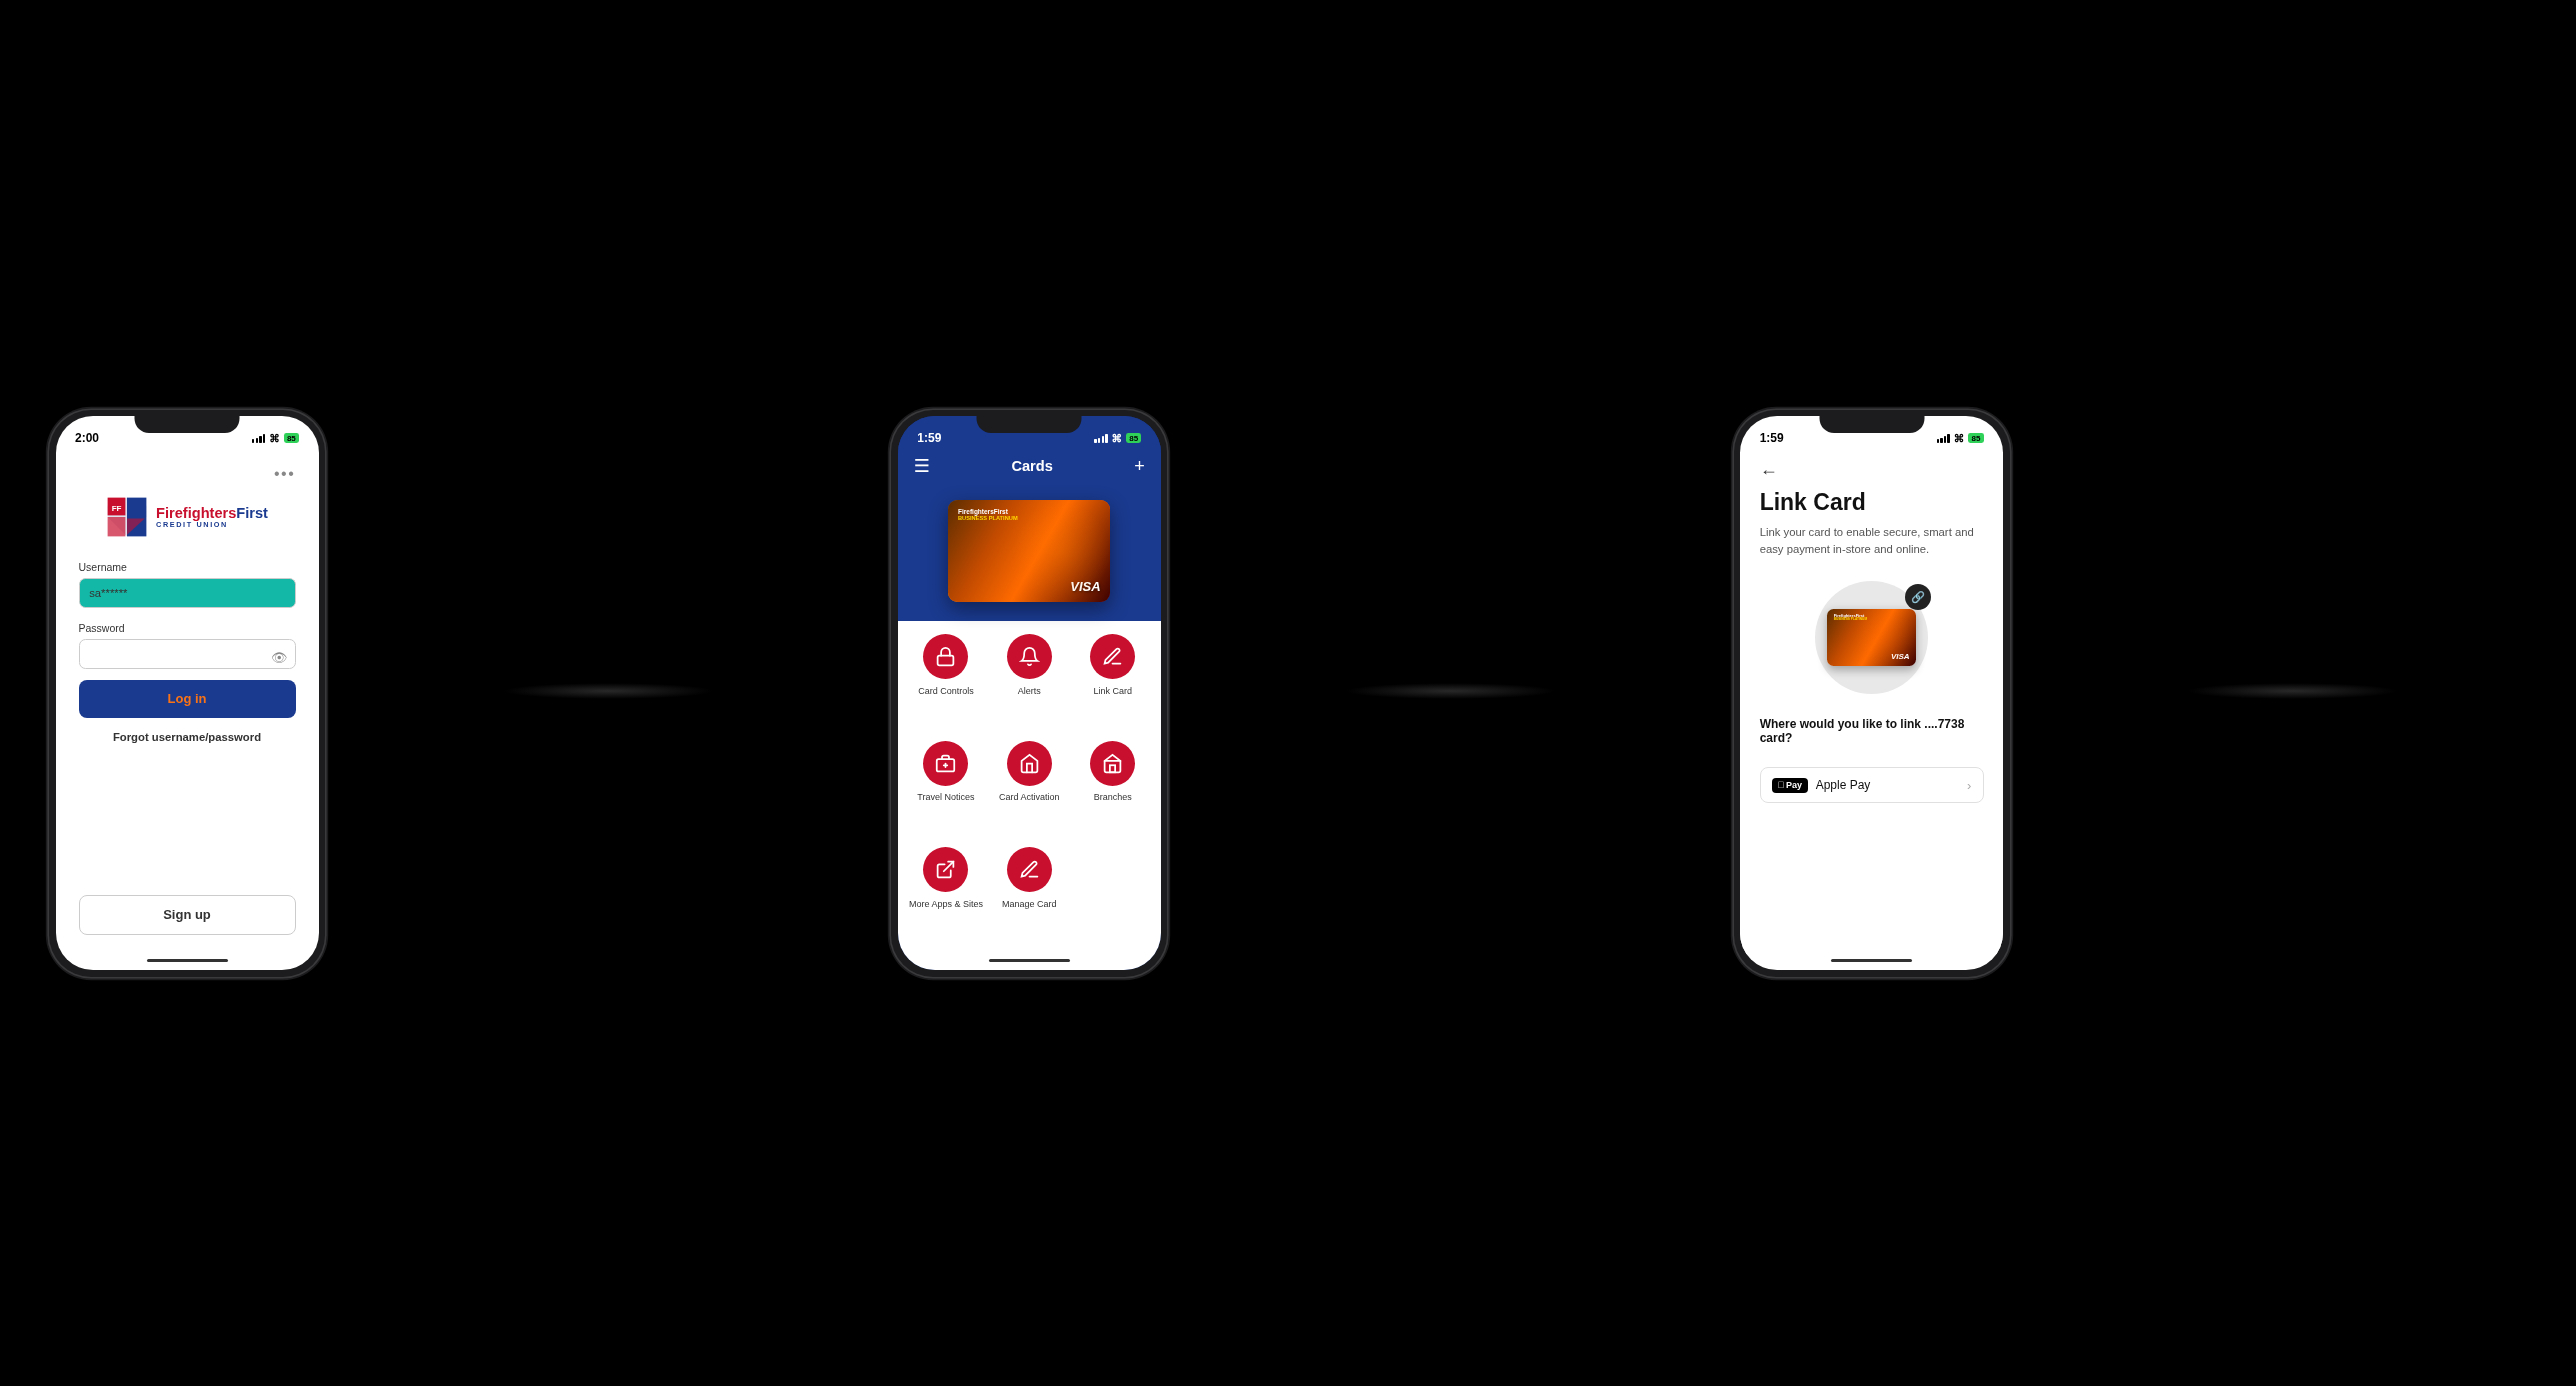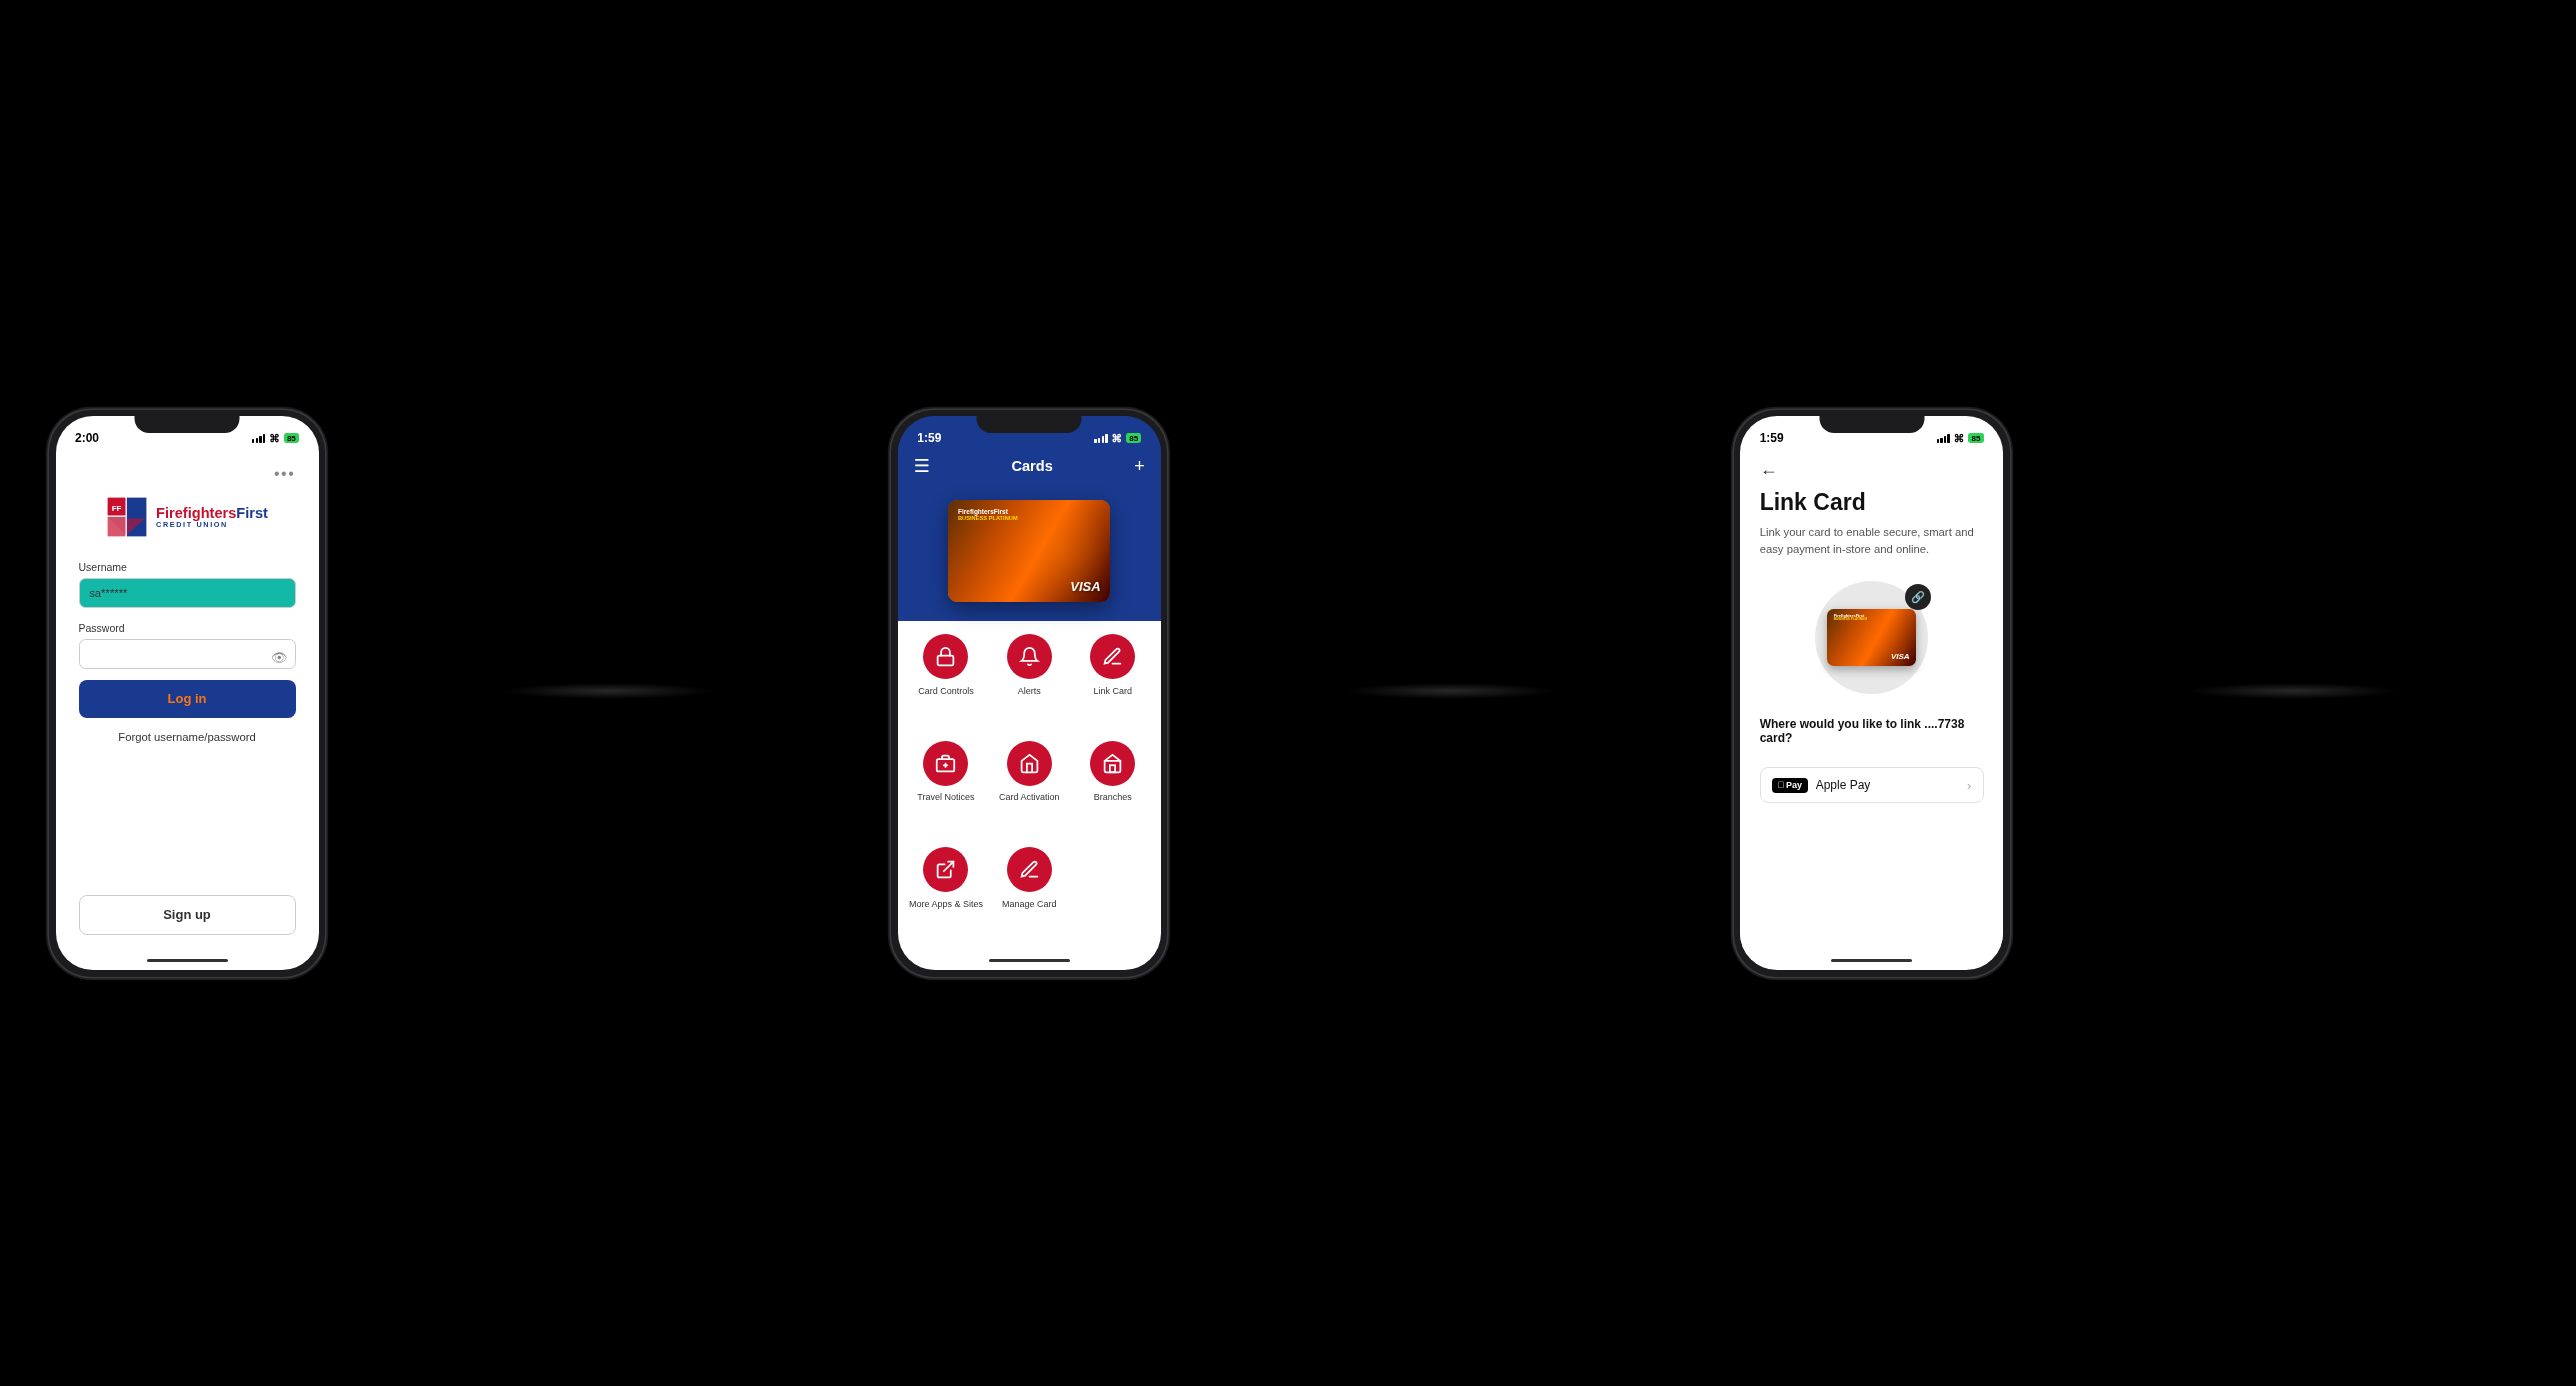--- a/index.html
+++ b/index.html
@@ -213,21 +213,21 @@
       padding: 11.3px;
       font-size: 13px;
       font-weight: 600;
       cursor: pointer;
       margin-bottom: 13px;
     }
 
     .forgot-link {
       text-align: center;
       font-size: 11.3px;
-      font-weight: 400;
+      font-weight: 700;
       color: #333;
       margin-bottom: auto;
     }
 
     .signup-btn {
       width: 100%;
       background: #fff;
       color: #333;
       border: 1.2px solid #ccc;
       border-radius: 8px;

